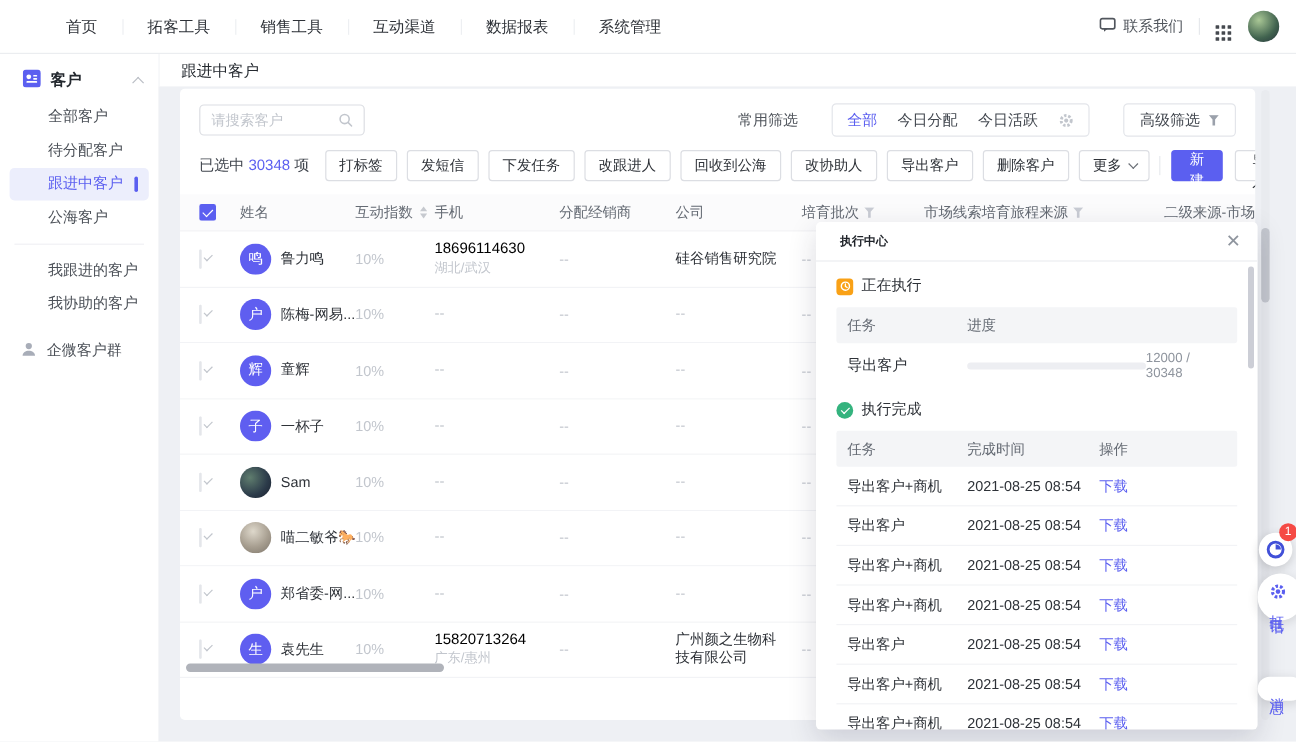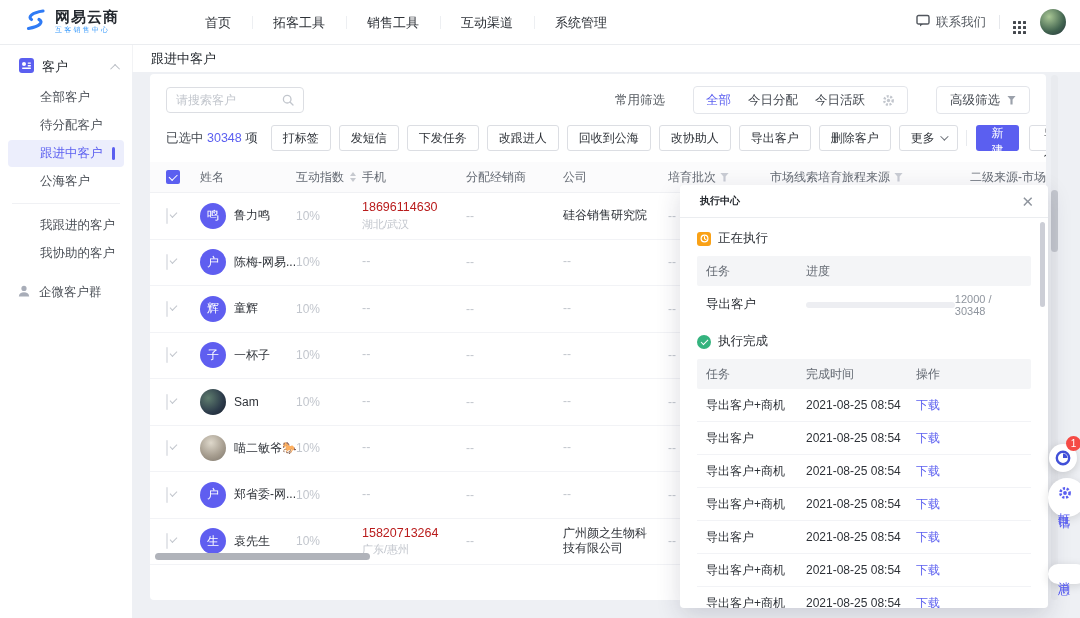--- a/index.html
+++ b/index.html
@@ -17,21 +17,21 @@
   .nav-item.active{color:#5b5ff0;font-weight:bold;}
   .nav-item.active::after{content:"";position:absolute;left:50%;transform:translateX(-50%);bottom:0;width:28px;height:2px;background:#5b5ff0;}
   .nav-right{margin-left:auto;display:flex;align-items:center;margin-right:14px;gap:13px;}
   .contact{display:flex;align-items:center;gap:6px;font-size:12.5px;color:#51565d;cursor:pointer;}
   .nav-divider{width:1px;height:14px;background:#e6e8ec;}
   .dot-grid{width:3px;height:3px;background:currentColor;color:#45494f;border-radius:.5px;box-shadow:5px 0,10px 0,0 5px,5px 5px,10px 5px,0 10px,5px 10px,10px 10px;margin-right:11px;cursor:pointer;}
   .avatar-img{width:26px;height:26px;border-radius:50%;background:radial-gradient(circle at 35% 30%,#a9c795,#41634f 60%,#24313a);cursor:pointer;}
 
   
   .sidebar{position:absolute;top:45px;left:0;width:132px;bottom:0;background:#fff;z-index:25;}
-  .side-group{height:38px;display:flex;align-items:center;gap:8px;padding:6px 12px 0 19px;font-size:13px;color:#24292f;font-weight:normal;}
+  .side-group{height:38px;display:flex;align-items:center;gap:8px;padding:6px 12px 0 19px;font-size:13px;color:#24292f;font-weight:bold;}
   .chev-up{margin-left:auto;width:7px;height:7px;border-left:1.4px solid #b9bdc4;border-top:1.4px solid #b9bdc4;transform:rotate(45deg) translateY(2px);}
   .side-item{height:27px;line-height:27px;padding-left:32px;font-size:12.5px;color:#4c5158;margin:1px 8px;border-radius:4px;position:relative;cursor:pointer;white-space:nowrap;}
   .side-item.active{background:#eceefc;color:#5b5ff0;}
   .side-item.active::after{content:"";position:absolute;right:9px;top:7px;width:3px;height:13px;background:#5b5ff0;border-radius:1.5px;}
   .side-divider{height:1px;background:#f0f1f4;margin:8px 12px;}
   .side-group2{display:flex;align-items:center;gap:8px;padding:16px 12px 0 17px;font-size:12.5px;color:#4c5158;cursor:pointer;}
 
   
   .main-header{position:absolute;left:132px;top:45px;right:0;height:27px;background:#fff;display:flex;align-items:center;padding-left:18px;font-size:13px;color:#24292f;border-left:1px solid #f2f3f5;z-index:5;}
 
@@ -67,21 +67,21 @@
   .checkbox{width:14px;height:14px;border-radius:2px;background:#5b5ff0;position:relative;cursor:pointer;flex-shrink:0;}
   .checkbox::after{content:"";position:absolute;left:3px;top:3.5px;width:7px;height:3.5px;border-left:1.6px solid #fff;border-bottom:1.6px solid #fff;transform:rotate(-45deg);}
   .row-check{width:13px;height:13px;border-radius:2px;background:#f1f2f5;border:1px solid #e4e6ea;position:relative;cursor:pointer;flex-shrink:0;}
   .row-check::after{content:"";position:absolute;left:2.5px;top:3px;width:6px;height:3px;border-left:1.5px solid #c2c6cd;border-bottom:1.5px solid #c2c6cd;transform:rotate(-45deg);}
   .name-cell{display:flex;align-items:center;gap:8px;overflow:hidden;white-space:nowrap;padding-right:6px;}
   .avatar{width:26px;height:26px;border-radius:50%;background:#5f5ef0;color:#fff;font-size:12px;display:flex;align-items:center;justify-content:center;flex-shrink:0;}
   .avatar.photo-dark{background:radial-gradient(circle at 32% 35%,#5f7d6e,#2c3b4a 60%,#191f2c);}
   .avatar.photo-gray{background:radial-gradient(circle at 42% 30%,#ded8cb,#a79e90 55%,#7d756a);}
   .dim{color:#c2c6cd !important;}
   .score{color:#c2c6cd;}
-  .p1{font-size:12.5px;color:#b91c1c;line-height:1.25;}
+  .p1{font-size:12.5px;color:#000000;line-height:1.25;}
   .p2{font-size:11px;color:#c2c6cd;margin-top:2px;line-height:1.2;}
   .cell-wrap{white-space:normal;line-height:1.3;padding-right:10px;}
   .sort-icon{display:inline-flex;flex-direction:column;gap:1.5px;margin-left:2px;}
   .s-up{width:0;height:0;border-left:3.5px solid transparent;border-right:3.5px solid transparent;border-bottom:4px solid #c6c9cf;}
   .s-down{width:0;height:0;border-left:3.5px solid transparent;border-right:3.5px solid transparent;border-top:4px solid #c6c9cf;}
   .funnel{width:9px;height:9px;background:#c9ccd4;clip-path:polygon(0 0,100% 0,62% 45%,62% 100%,38% 100%,38% 45%);display:inline-block;}
   .hscroll{position:absolute;left:5px;top:479px;width:215px;height:7px;background:#b0b3ba;border-radius:4px;cursor:pointer;z-index:6;}
 
   
   .vscroll-track{position:absolute;right:22px;top:75px;width:7px;height:525px;background:#e9ebef;border-radius:4px;z-index:15;}
@@ -114,37 +114,26 @@
   .badge{position:absolute;top:-8px;right:-4px;min-width:15px;height:15px;border-radius:8px;background:#f54a45;color:#fff;font-size:10px;display:flex;align-items:center;justify-content:center;padding:0 3px;}
   .float-pill{position:absolute;right:-6px;width:38px;border-radius:19px;background:#fff;box-shadow:0 2px 10px rgba(0,0,0,.13);display:flex;flex-direction:column;align-items:flex-start;padding:8px 0 8px 8px;z-index:40;cursor:pointer;}
   .float-call{top:478px;}
   .float-msg{top:564px;}
   .v-label{writing-mode:vertical-lr;text-orientation:upright;font-size:12px;color:#5b5ff0;letter-spacing:2px;margin-top:3px;margin-left:1px;line-height:14px;}
 </style>
 </head>
 <body>
 
 <div class="navbar">
-  <div class="logo">
-    <span>
-      <svg width="26" height="26" viewBox="0 0 26 26" fill="none">
-        <path d="M21 4 C 10 5.5, 5.5 10, 9.5 12.5" stroke="#2f7bf5" stroke-width="3.2" stroke-linecap="round"></path>
-        <path d="M17 12.5 C 21.5 15, 18.5 19.5, 6.5 21.5" stroke="#2f7bf5" stroke-width="3.2" stroke-linecap="round"></path>
-      </svg>
-    </span>
-    <span class="logo-text">
-      <div class="t1">网易云商</div>
-      <div class="t2">互客销售中心</div>
-    </span>
-  </div>
   <div class="nav-items">
     <div class="nav-item">首页</div>
     <div class="nav-item">拓客工具</div>
     <div class="nav-item">销售工具</div>
     <div class="nav-item">互动渠道</div>
+    <div class="nav-item">数据报表</div>
     <div class="nav-item">系统管理</div>
   </div>
   <div class="nav-right">
     <div class="contact">
       <span>
         <svg width="14" height="13" viewBox="0 0 14 13" fill="none">
           <rect x="1" y="1.5" width="12" height="8.5" rx="1.6" stroke="#51565d" stroke-width="1.4"></rect>
           <path d="M4 10 L4 12.4 L7 10" fill="#51565d"></path>
         </svg>
       </span>

